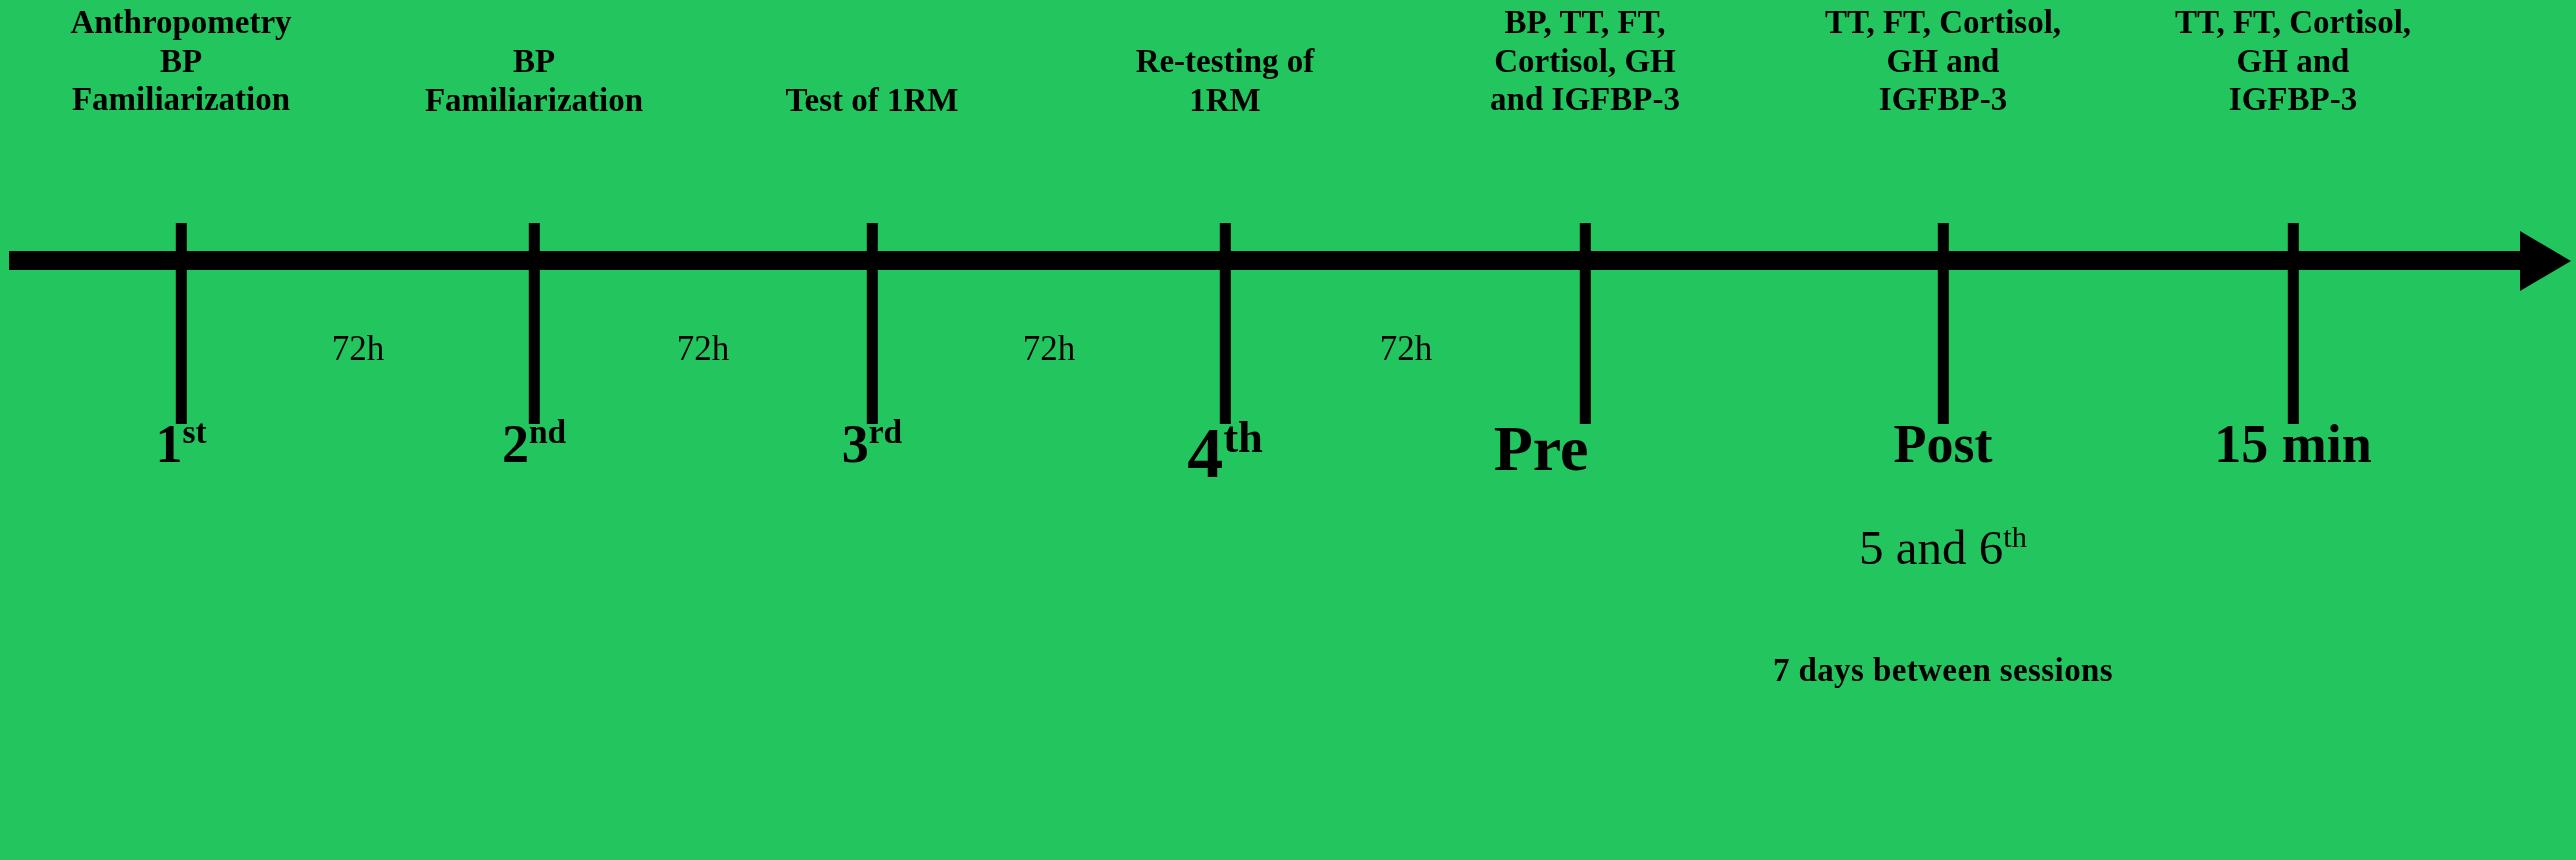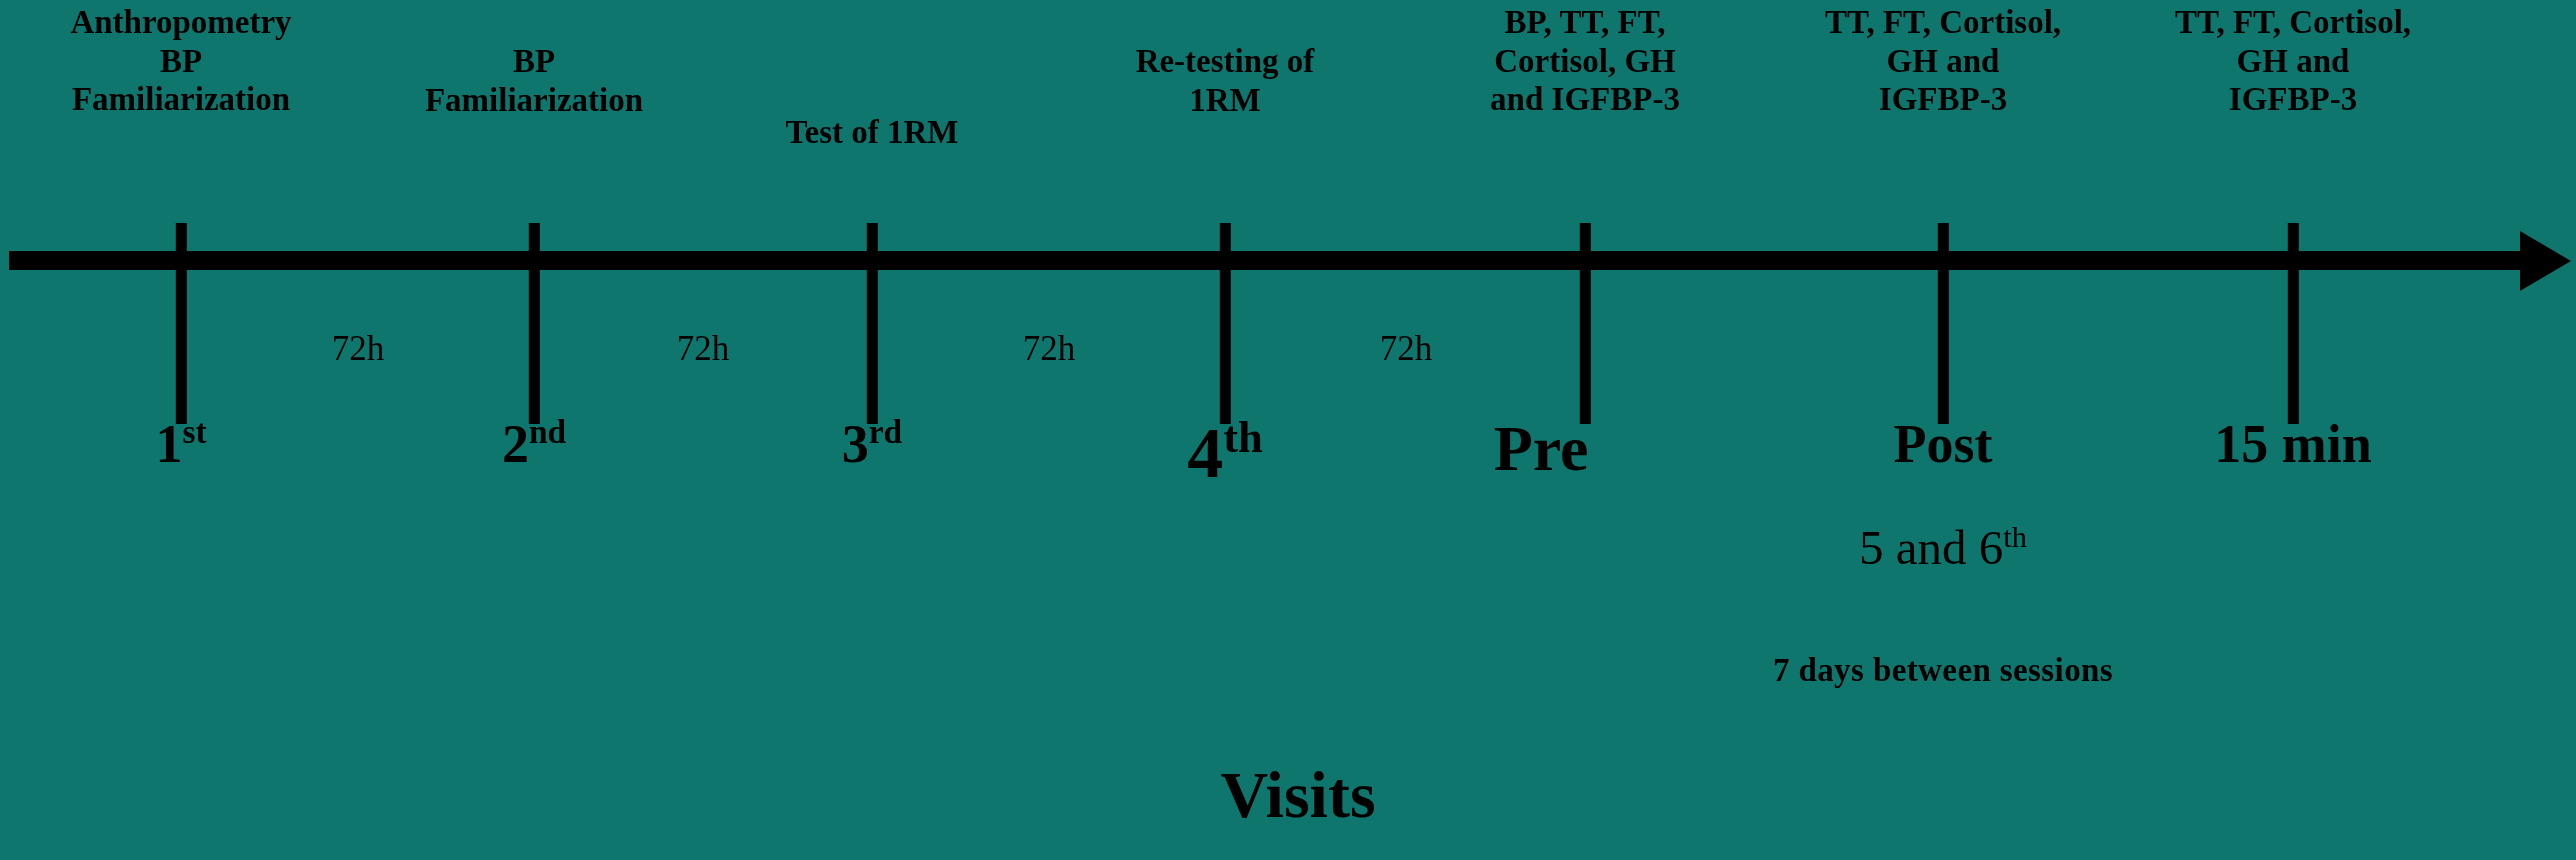--- a/index.html
+++ b/index.html
@@ -4,21 +4,21 @@
 <style>
   html, body {
     margin: 0;
     padding: 0;
     background: #ffffff;
   }
   #figure {
     position: relative;
     width: 2576px;
     height: 861px;
-    background: #0f766e;
+    background: #22c55e;
     font-family: "Liberation Serif", "DejaVu Serif", serif;
     color: #000000;
     overflow: hidden;
   }
 
   
   .axis-line {
     position: absolute;
     left: 8.7px;
     top: 251px;
@@ -130,21 +130,21 @@
       <div class="tick" style="left: 181px;"></div>
       <div class="event-label" style="left: 181px; width: 366px; font-size: 33px; top: 2.6px;">Anthropometry
 BP
 Familiarization</div>
       <div class="visit-label" style="left: 181px; top: 417px; font-size: 54px;"><span>1</span><sup>st</sup></div>
       <div class="tick" style="left: 534px;"></div>
       <div class="event-label" style="left: 534px; width: 349px; font-size: 33px; top: 42px;">BP
 Familiarization</div>
       <div class="visit-label" style="left: 534px; top: 417px; font-size: 54px;"><span>2</span><sup>nd</sup></div>
       <div class="tick" style="left: 872px;"></div>
-      <div class="event-label" style="left: 872px; width: 296px; font-size: 33px; top: 81px; margin-top: 32px;">Test of 1RM</div>
+      <div class="event-label" style="left: 872px; width: 296px; font-size: 33px; top: 81px;">Test of 1RM</div>
       <div class="visit-label" style="left: 872px; top: 417px; font-size: 54px;"><span>3</span><sup>rd</sup></div>
       <div class="tick" style="left: 1225px;"></div>
       <div class="event-label" style="left: 1225px; width: 305px; font-size: 33px; top: 42px;">Re-testing  of
 1RM</div>
       <div class="visit-label" style="left: 1225px; top: 417px; font-size: 72px;"><span>4</span><sup>th</sup></div>
       <div class="tick" style="left: 1585px;"></div>
       <div class="event-label" style="left: 1585px; width: 288px; font-size: 33px; top: 2.6px;">BP, TT, FT,
 Cortisol, GH
 and IGFBP-3</div>
       <div class="visit-label" style="left: 1541px; top: 417px; font-size: 64px;"><span>Pre</span></div>
@@ -163,16 +163,15 @@
       <div class="interval-label" style="left: 1049px; top: 331px;">72h</div>
       <div class="interval-label" style="left: 1406px; top: 331px;">72h</div>
     </div>
 
   <div class="session-group" style="left:1943px; top:523px;">
     <span>5 and 6</span><sup>th</sup>
   </div>
 
   <div class="session-note" style="left:1943px; top:654px;">7 days between sessions</div>
 
-  <div class="figure-title" style="left:1298px; top:762px;">Visits</div>
 
 </div>
 
 
 </body></html>

